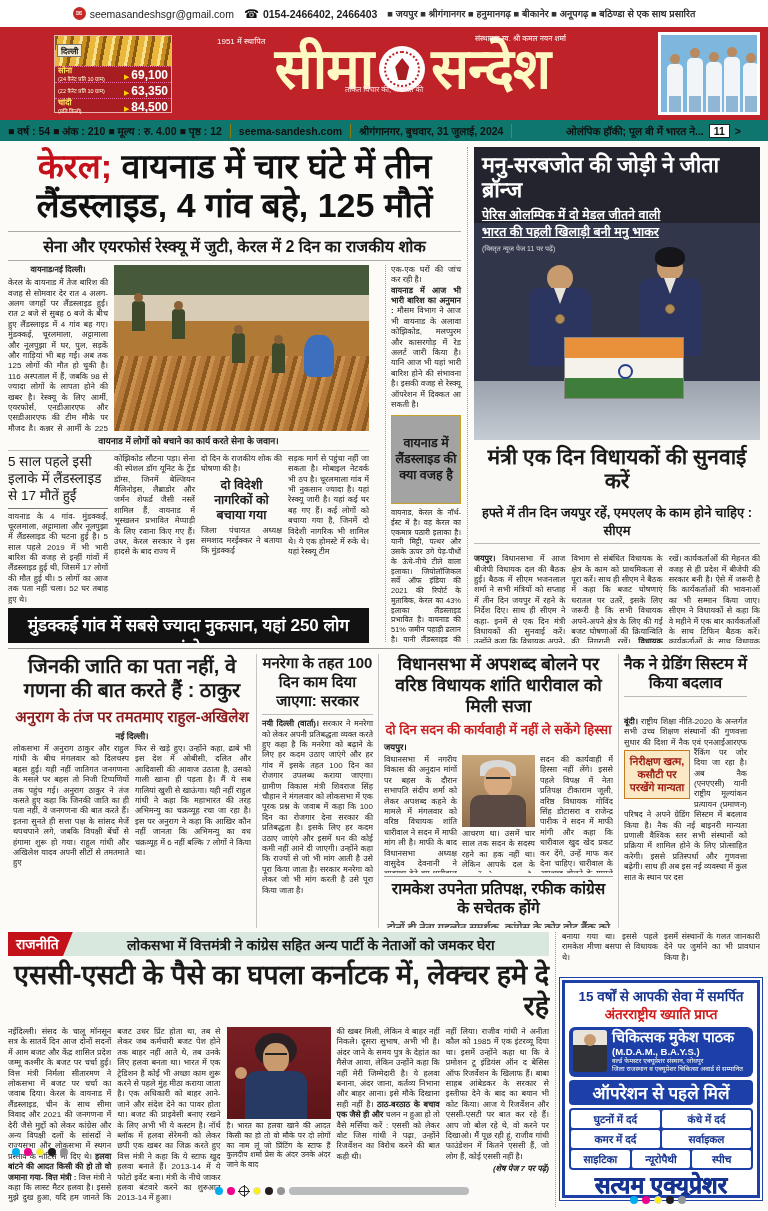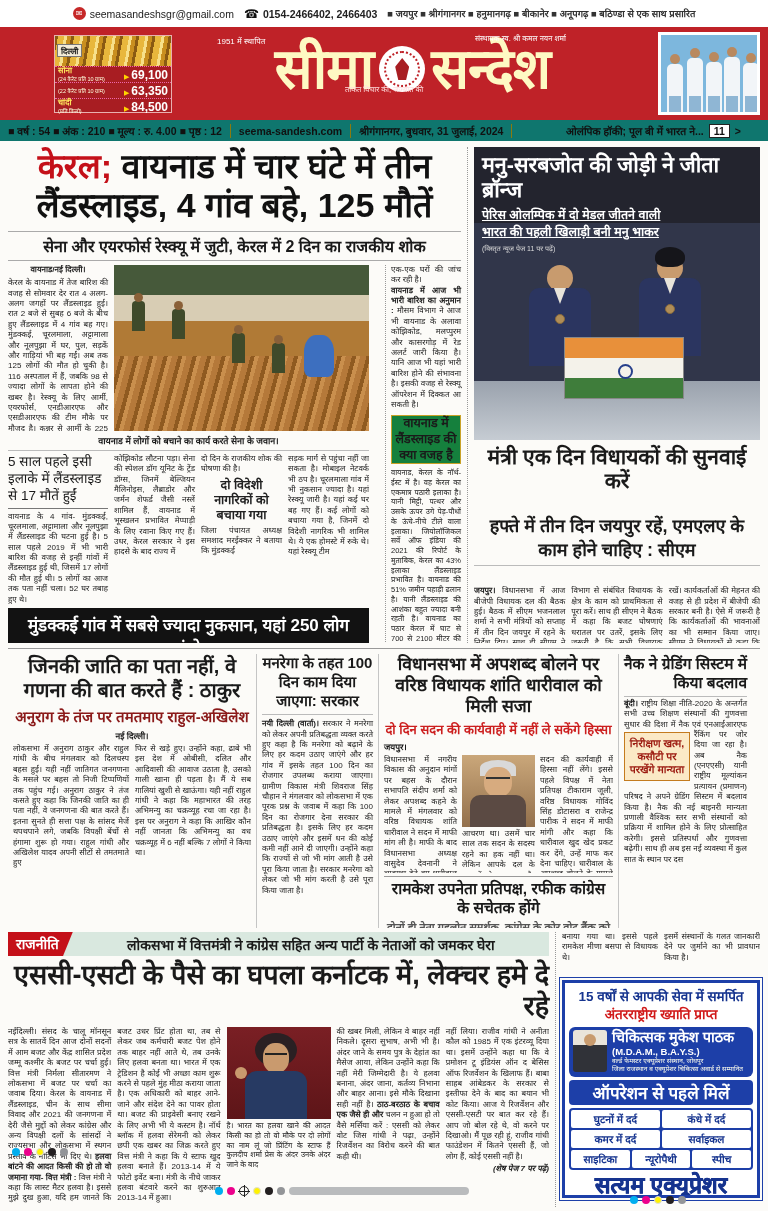--- a/index.html
+++ b/index.html
@@ -66,39 +66,39 @@
   .lead-caption { font-size:9px; font-weight:bold; text-align:center; padding:3px 0; border-bottom:1px solid #bbb; }
   .lead-row-b { display:flex; gap:6px; margin-top:3px; height:150px; overflow:hidden; }
   .box5 { width:100px; flex:0 0 auto; }
   .box5-title { font-size:13.5px; font-weight:normal; text-align:left; line-height:1.25; border-bottom:1px solid #777; padding-bottom:3px; margin-bottom:3px; }
   .lead-colN { flex:1; }
   .colB-head { font-size:12.5px; font-weight:bold; text-align:center; margin:3px 0; line-height:1.2; }
   .blackbox { background:#121212; color:#fff; margin-top:4px; padding:5px 8px; }
   .blackbox-title { font-size:17px; font-weight:bold; text-align:center; margin-bottom:3px; }
   .blackbox-text { font-size:8px; font-style:italic; line-height:1.35; color:#eee; text-align:justify; }
   .lead-side { width:76px; flex:0 0 auto; border-left:1px dotted #999; padding-left:5px; }
-  .why-box { border:1px solid #c9a227; background:#15803d; text-align:center; font-size:12.5px; font-weight:bold; line-height:1.25; padding:0 2px; margin:5px 0 4px 0; }
+  .why-box { border:1px solid #c9a227; background:#a3a3a3; text-align:center; font-size:12.5px; font-weight:bold; line-height:1.25; padding:20px 2px; margin:5px 0 4px 0; }
 
   
   .right-col { flex:1; padding-left:6px; }
   .manu { height:293px; background:linear-gradient(#23242e 0 26%, #31364a 26% 80%, #9aa2ad 80%, #c6ccd3); position:relative; overflow:hidden; color:#fff; padding:6px 8px; }
   .manu-head { font-size:21.5px; font-weight:800; line-height:1.15; }
   .manu-sub { font-size:12.5px; font-weight:bold; text-decoration:underline; margin-top:5px; line-height:1.35; }
   .manu-note { font-size:7px; color:#ddd; margin-top:3px; }
   .person { position:absolute; }
   .head-c { width:26px; height:26px; border-radius:50%; background:#c89b6e; margin:0 auto; position:relative; }
   .turban { position:absolute; top:-8px; left:-2px; width:30px; height:20px; background:#15151a; border-radius:50% 50% 40% 40%; }
   .torso { width:62px; height:78px; background:#2b3560; border-radius:10px 10px 0 0; margin-top:-3px; position:relative; }
   .torso::before { content:""; position:absolute; left:25px; top:0; width:12px; height:16px; background:#e8e4da; clip-path:polygon(0 0,100% 0,50% 100%); }
   .medal { position:absolute; left:26px; top:26px; width:10px; height:10px; border-radius:50%; background:#b08d57; border:1px solid #8a6a3a; }
   .flag { position:absolute; left:90px; top:190px; width:120px; height:62px; border:1px solid #888; background:linear-gradient(#e8903a 0 33%, #f4f2ea 33% 66%, #3f7d3b 66%); }
   .flag::after { content:""; position:absolute; left:53px; top:26px; width:11px; height:11px; border-radius:50%; border:2px solid #27408b; }
   .minister { padding-top:5px; }
   .minister-head { font-size:21px; font-weight:800; text-align:center; line-height:1.15; }
-  .minister-sub { font-size:18px; font-weight:bold; text-align:center; margin:20px 0; border-bottom:1px solid #bbb; padding-bottom:4px; }
+  .minister-sub { font-size:13px; font-weight:bold; text-align:center; margin:10px 0; border-bottom:1px solid #bbb; padding-bottom:4px; }
   .minister-cols { display:flex; gap:6px; height:142px; overflow:hidden; }
   .minister-cols > div { flex:1; }
 
   
   .midband { display:flex; border-top:1px solid #999; margin:5px 8px 0 8px; height:280px; overflow:hidden; padding-top:5px; }
   .mb-col { padding:0 5px; }
   .mb-col + .mb-col { border-left:1px solid #c5c5c5; }
   .caste { width:248px; }
   .caste-head { font-size:20px; font-weight:800; text-align:center; line-height:1.2; }
   .caste-sub { font-size:15px; font-weight:bold; text-align:center; color:#8b1a1a; margin:4px 0; }
@@ -113,21 +113,21 @@
   .dh-cols { display:flex; gap:5px; height:118px; overflow:hidden; }
   .dh-cols > div { flex:1; }
   .dh-photo { width:100%; height:72px; background:linear-gradient(#caa77a,#93704c); position:relative; overflow:hidden; margin-bottom:2px; }
   .dh-photo .hair { position:absolute; left:18px; top:5px; width:36px; height:16px; border-radius:50% 50% 0 0; background:#d9d9d9; }
   .dh-photo .face { position:absolute; left:22px; top:12px; width:28px; height:30px; border-radius:45%; background:#d7ab7f; }
   .dh-photo .glasses { position:absolute; left:24px; top:22px; width:24px; height:5px; border-top:2px solid #333; }
   .dh-photo .coat { position:absolute; left:8px; top:40px; width:56px; height:32px; background:#5b4a43; border-radius:10px 10px 0 0; }
   .ramkesh-head { font-size:15.5px; font-weight:800; text-align:center; border-top:1px solid #999; margin-top:3px; padding-top:3px; line-height:1.2; }
   .ramkesh-sub { font-size:11px; font-weight:bold; text-align:center; color:#555; margin:2px 0 3px 0; }
   .naac { width:134px; }
-  .naac-head { font-size:15.5px; font-weight:800; text-align:right; line-height:1.25; border-bottom:1px solid #bbb; padding-bottom:3px; margin-bottom:2px; }
+  .naac-head { font-size:15.5px; font-weight:800; text-align:center; line-height:1.25; border-bottom:1px solid #bbb; padding-bottom:3px; margin-bottom:20px; }
   .naac-box { float:left; width:66px; background:#fbe9c6; border:1px solid #c47b1e; color:#9c1a10; font-size:10.5px; font-weight:bold; text-align:center; padding:4px 2px; margin:2px 4px 2px 0; line-height:1.25; }
 
   
   .bottom { display:flex; margin:4px 8px 0 8px; height:275px; }
   .pol { width:548px; border-right:1px dotted #999; padding-right:6px; position:relative; }
   .kicker-row { display:flex; align-items:stretch; height:24px; background:#d9e8df; }
   .kicker-label { background:#c41019; color:#fff; font-weight:800; font-size:14px; padding:2px 14px 2px 8px; clip-path:polygon(0 0,100% 0,85% 100%,0 100%); }
   .kicker-text { flex:1; text-align:center; font-size:14px; font-weight:bold; align-self:center; }
   .pol-head { font-size:27px; font-weight:800; text-align:right; line-height:1.15; margin:4px 0 5px 0; }
   .pol-cols { display:flex; gap:6px; height:176px; overflow:hidden; }

